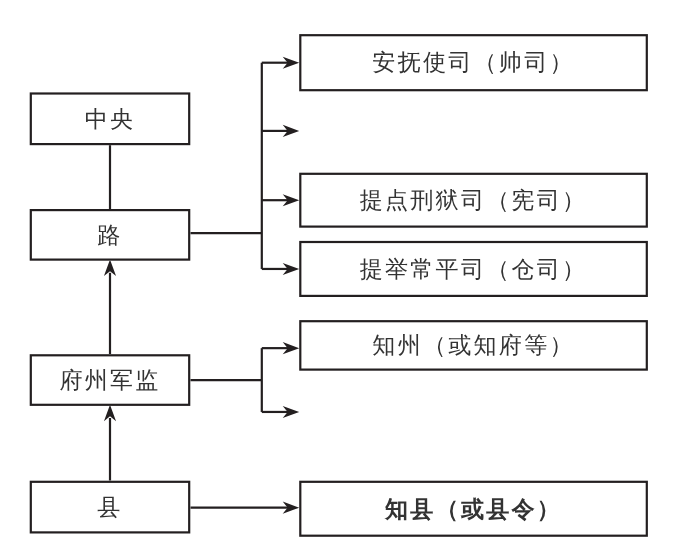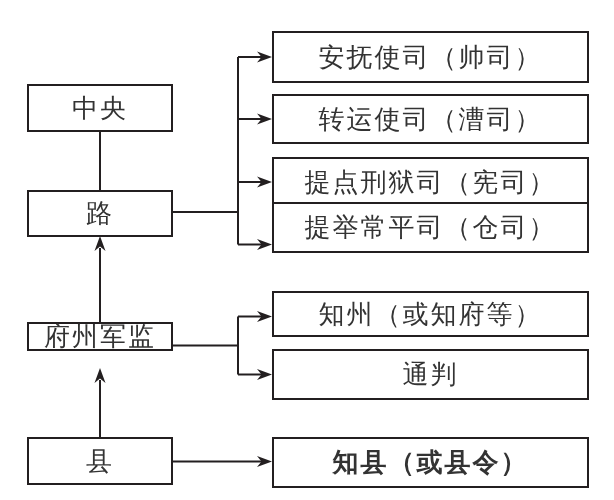--- a/index.html
+++ b/index.html
@@ -23,39 +23,39 @@
     height: 500px;
   }
   .node {
     position: absolute;
     box-sizing: border-box;
     background: #ffffff;
     border: 2px solid #231f20;
     display: flex;
     align-items: center;
     justify-content: center;
-    font-size: 26px;
+    font-size: 21px;
     letter-spacing: 2px;
     color: #333333;
     white-space: nowrap;
     text-align: center;
   }
   
   .node.col-left  { left: 27px;  width: 146px; }
   .node.col-right { left: 272px; width: 317px; }
 
   #node-central    { top: 65px;  height: 48px; margin-top: 19px; }
   #node-circuit    { top: 190px; height: 47px; }
-  #node-prefecture { top: 322px; height: 29px; }
+  #node-prefecture { top: 322px; height: 47px; }
   #node-county     { top: 437px; height: 48px; }
 
   #node-pacification { top: 31px;  height: 52px; }
   #node-transport    { top: 94px;  height: 50px; }
   #node-judicial     { top: 157px; height: 50px; }
-  #node-granary      { top: 202px; height: 51px; }
+  #node-granary      { top: 219px; height: 51px; }
   #node-prefect      { top: 291px; height: 46px; }
   #node-controller   { top: 349px; height: 51px; }
   #node-magistrate   { top: 437px; height: 51px; font-weight: bold; }
 </style>
 </head>
 <body>
 
 <div class="canvas">
 
   <svg class="connectors" viewBox="0 0 614 500" xmlns="http://www.w3.org/2000/svg">
@@ -94,20 +94,18 @@
       <polygon points="272,461.5 257,456 261.5,461.5 257,467"></polygon>
     </g>
   </svg>
 
   <div class="node col-left" id="node-central">中央</div>
   <div class="node col-left" id="node-circuit">路</div>
   <div class="node col-left" id="node-prefecture">府州军监</div>
   <div class="node col-left" id="node-county">县</div>
 
   <div class="node col-right" id="node-pacification">安抚使司（帅司）</div>
-  <div class="node col-right" id="node-transport">转运使司（漕司）</div>
   <div class="node col-right" id="node-judicial">提点刑狱司（宪司）</div>
   <div class="node col-right" id="node-granary">提举常平司（仓司）</div>
   <div class="node col-right" id="node-prefect">知州（或知府等）</div>
-  <div class="node col-right" id="node-controller">通判</div>
   <div class="node col-right" id="node-magistrate">知县（或县令）</div>
 
 </div>
 
 </body></html>

